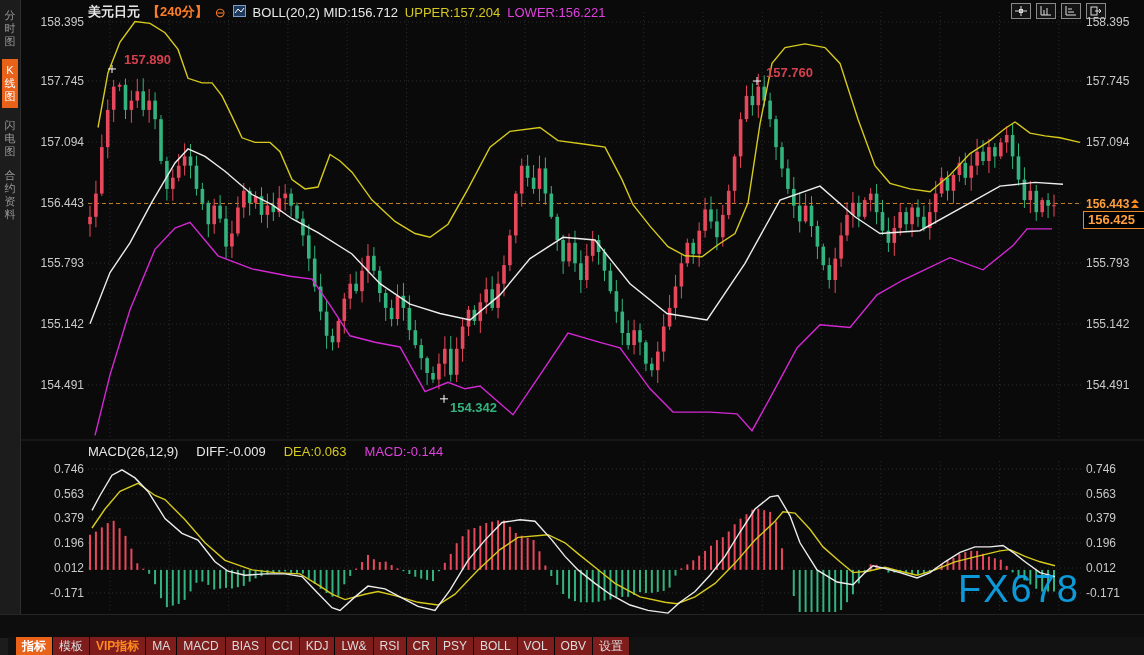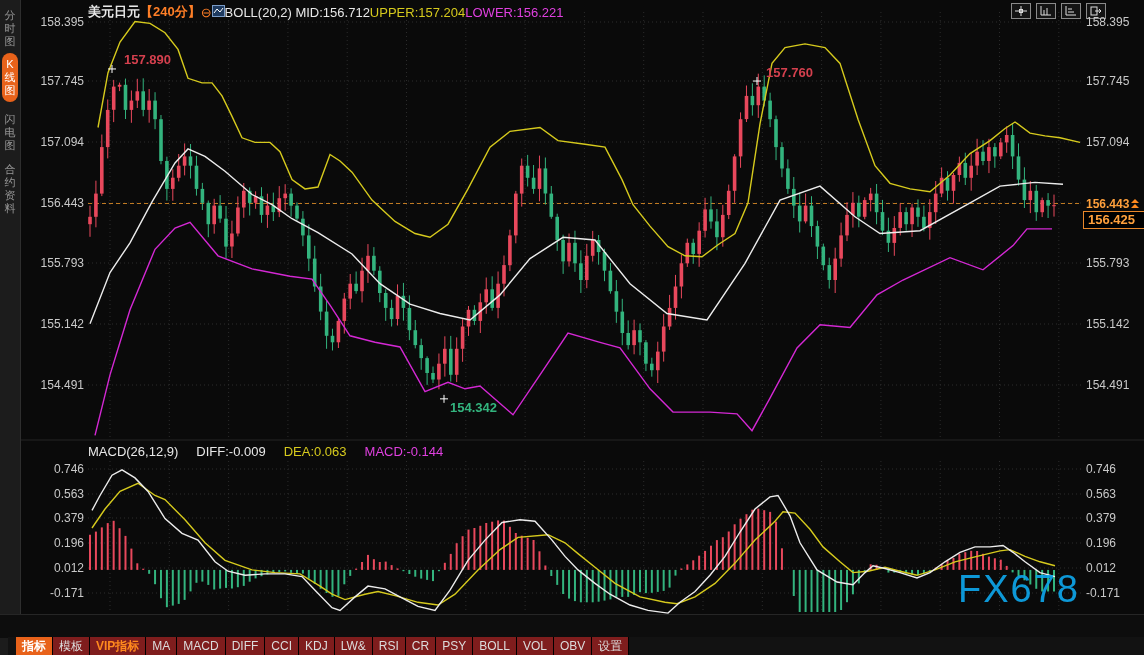--- a/index.html
+++ b/index.html
@@ -12,21 +12,21 @@
   .side-item{width:16px;font-size:11px;line-height:13px;color:#989898;text-align:center;
              word-break:break-all;padding:5px 0;cursor:pointer;}
   .side-item.active{background:#e8621a;color:#ffffff;}
   
   #chart-svg{position:absolute;left:0;top:0;}
   
   .axl{position:absolute;font-size:12px;color:#c9c9c9;line-height:12px;}
   .axl.left{width:60px;text-align:right;}
   .date-label{position:absolute;font-size:12px;font-weight:bold;color:#e9e9e9;width:44px;text-align:center;top:620px;}
   
-  #header-row{position:absolute;left:88px;top:3px;display:flex;align-items:center;
+  #header-row{position:absolute;left:88px;top:3px;display:flex;align-items:center;gap:7px;
               font-size:13px;color:#e8e8e8;white-space:nowrap;}
   .hdr-sym{font-weight:bold;}
   .hdr-period{color:#ff7f27;font-weight:bold;}
   .hdr-yellow{color:#d6ca1d;}
   .hdr-magenta{color:#e040e0;}
   .circ-icon{color:#ff7f27;font-size:13px;line-height:13px;}
   #macd-header{position:absolute;left:88px;top:444px;display:flex;gap:18px;font-size:13px;color:#e8e8e8;white-space:nowrap;}
   
   #level-label{position:absolute;left:1086px;top:197px;font-size:12px;font-weight:bold;color:#ffa03c;}
   #price-box{position:absolute;left:1083px;top:211px;width:59px;height:16px;border:1px solid #e8872a;
@@ -619,21 +619,21 @@
         <line x1="1054" y1="569.9" x2="1054" y2="591.5" stroke="#33b47e" stroke-width="2"></line>
       </g>
       <g>
         <path d="M92.0 528.0 L105.0 509.0 L120.0 491.4 L138.0 483.3 L155.0 495.5 L165.0 499.6 L185.0 519.8 L205.0 542.8 L225.0 560.4 L252.0 569.9 L275.0 572.6 L300.0 573.9 L320.0 586.1 L332.0 594.2 L345.0 599.6 L365.0 594.2 L378.0 591.5 L395.0 595.6 L418.0 602.3 L438.0 605.0 L455.0 594.2 L478.0 569.9 L500.0 549.6 L518.0 537.4 L548.0 534.7 L565.0 542.8 L578.0 553.6 L595.0 567.2 L615.0 583.4 L640.0 596.9 L665.0 602.3 L677.0 603.7 L695.0 596.9 L715.0 583.4 L735.0 563.1 L755.0 540.1 L775.0 521.2 L783.0 511.7 L795.0 513.1 L810.0 529.3 L823.0 546.9 L840.0 561.8 L853.0 572.6 L868.0 571.2 L885.0 567.2 L900.0 571.2 L917.0 575.3 L935.0 569.9 L955.0 561.8 L977.0 556.4 L1000.0 550.9 L1010.0 549.6 L1025.0 556.4 L1040.0 561.8 L1055.0 565.8" fill="none" stroke="#d6ca1d" stroke-width="1.4"></path>
         <path d="M92.0 510.4 L100.0 495.5 L112.0 475.2 L122.0 469.8 L135.0 477.9 L148.0 491.4 L165.0 518.5 L182.0 533.4 L198.0 540.1 L215.0 561.8 L228.0 571.2 L245.0 575.3 L265.0 573.9 L285.0 573.9 L302.0 576.6 L315.0 590.2 L332.0 607.7 L340.0 610.4 L355.0 596.9 L368.0 586.1 L385.0 588.8 L400.0 596.9 L418.0 606.4 L435.0 610.4 L450.0 590.2 L468.0 560.4 L485.0 540.1 L502.0 522.5 L520.0 519.8 L535.0 521.2 L552.0 540.1 L565.0 556.4 L578.0 569.9 L595.0 583.4 L610.0 594.2 L630.0 605.0 L648.0 610.4 L668.0 613.1 L680.0 602.3 L695.0 591.5 L710.0 575.3 L725.0 556.4 L740.0 532.0 L755.0 509.0 L770.0 496.9 L778.0 495.5 L790.0 515.8 L800.0 542.8 L817.0 569.9 L837.0 582.0 L853.0 584.8 L865.0 572.6 L873.0 565.8 L885.0 568.5 L900.0 572.6 L917.0 578.0 L930.0 572.6 L945.0 561.8 L960.0 552.3 L975.0 546.9 L990.0 546.9 L1003.0 545.5 L1013.0 552.3 L1025.0 561.8 L1040.0 572.6 L1055.0 576.6" fill="none" stroke="#ececec" stroke-width="1.4"></path>
       </g>
     </svg>
 
   <div id="sidebar">
       <div class="side-item" style="margin-top: 4px;">分时图</div>
-      <div class="side-item active" style=" border-radius: 9px;">K线图</div>
+      <div class="side-item active" style="margin-top: 6px;">K线图</div>
       <div class="side-item" style="margin-top: 6px;">闪电图</div>
       <div class="side-item" style="margin-top: 1px;">合约资料</div>
     </div>
 
   <div id="header-row">
     <span class="hdr-sym">美元日元</span>
     <span class="hdr-period">【240分】</span>
     <span class="circ-icon">⊖</span>
     <span>
       <svg width="13" height="12">
@@ -730,21 +730,21 @@
     
     
   </div>
 
   <div id="toolbar">
       <div class="tb-item selected" style="margin-left: 8px;">指标</div>
       <div class="tb-item">模板</div>
       <div class="tb-item vip">VIP指标</div>
       <div class="tb-item">MA</div>
       <div class="tb-item">MACD</div>
-      <div class="tb-item">DIFF</div>
+      <div class="tb-item">BIAS</div>
       <div class="tb-item">CCI</div>
       <div class="tb-item">KDJ</div>
       <div class="tb-item">LW&amp;</div>
       <div class="tb-item">RSI</div>
       <div class="tb-item">CR</div>
       <div class="tb-item">PSY</div>
       <div class="tb-item">BOLL</div>
       <div class="tb-item">VOL</div>
       <div class="tb-item">OBV</div>
       <div class="tb-item">设置</div>

